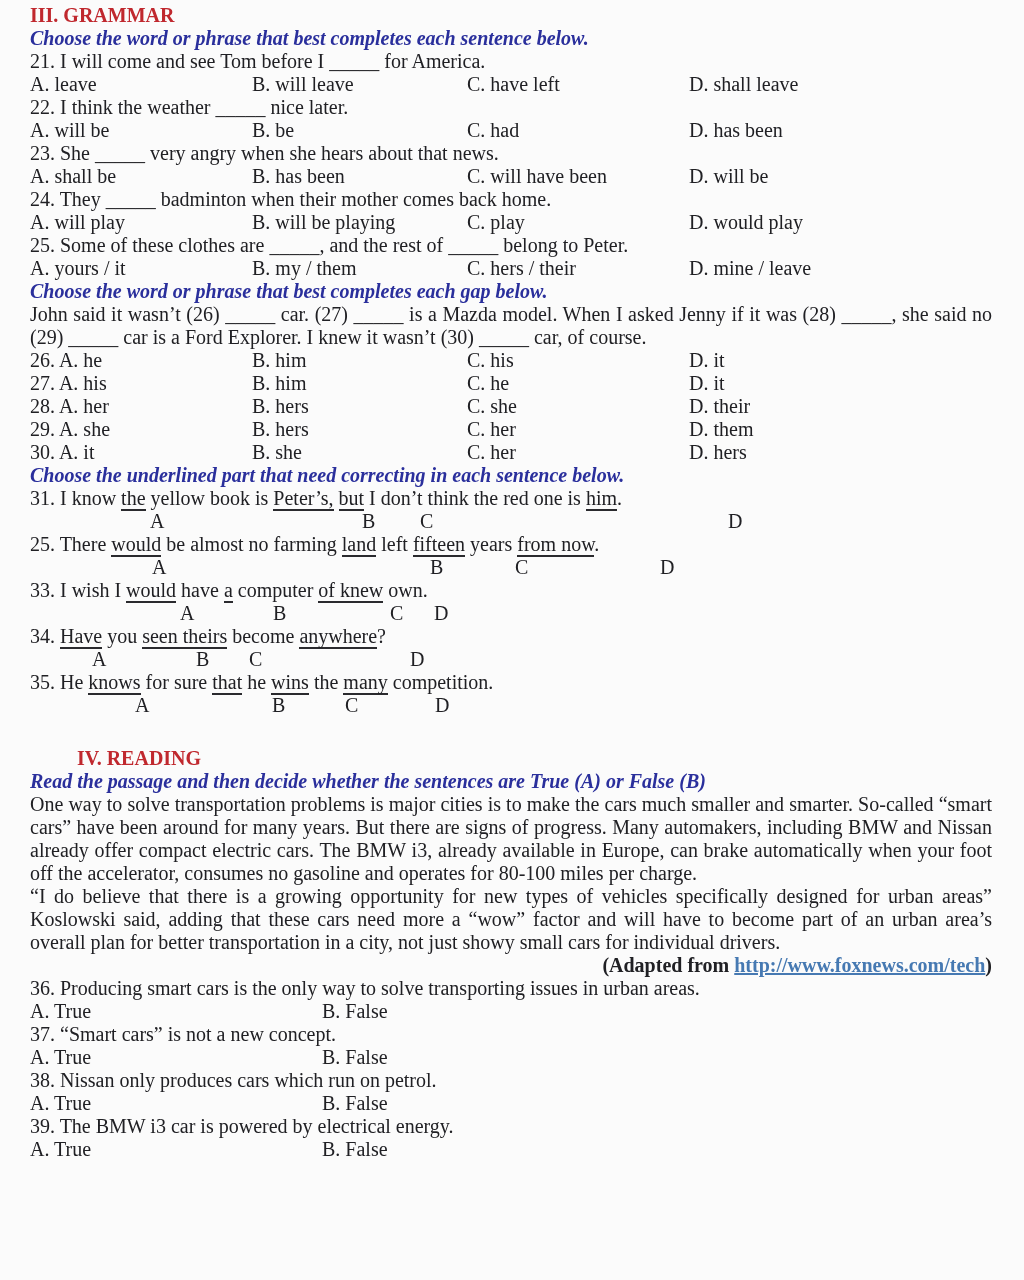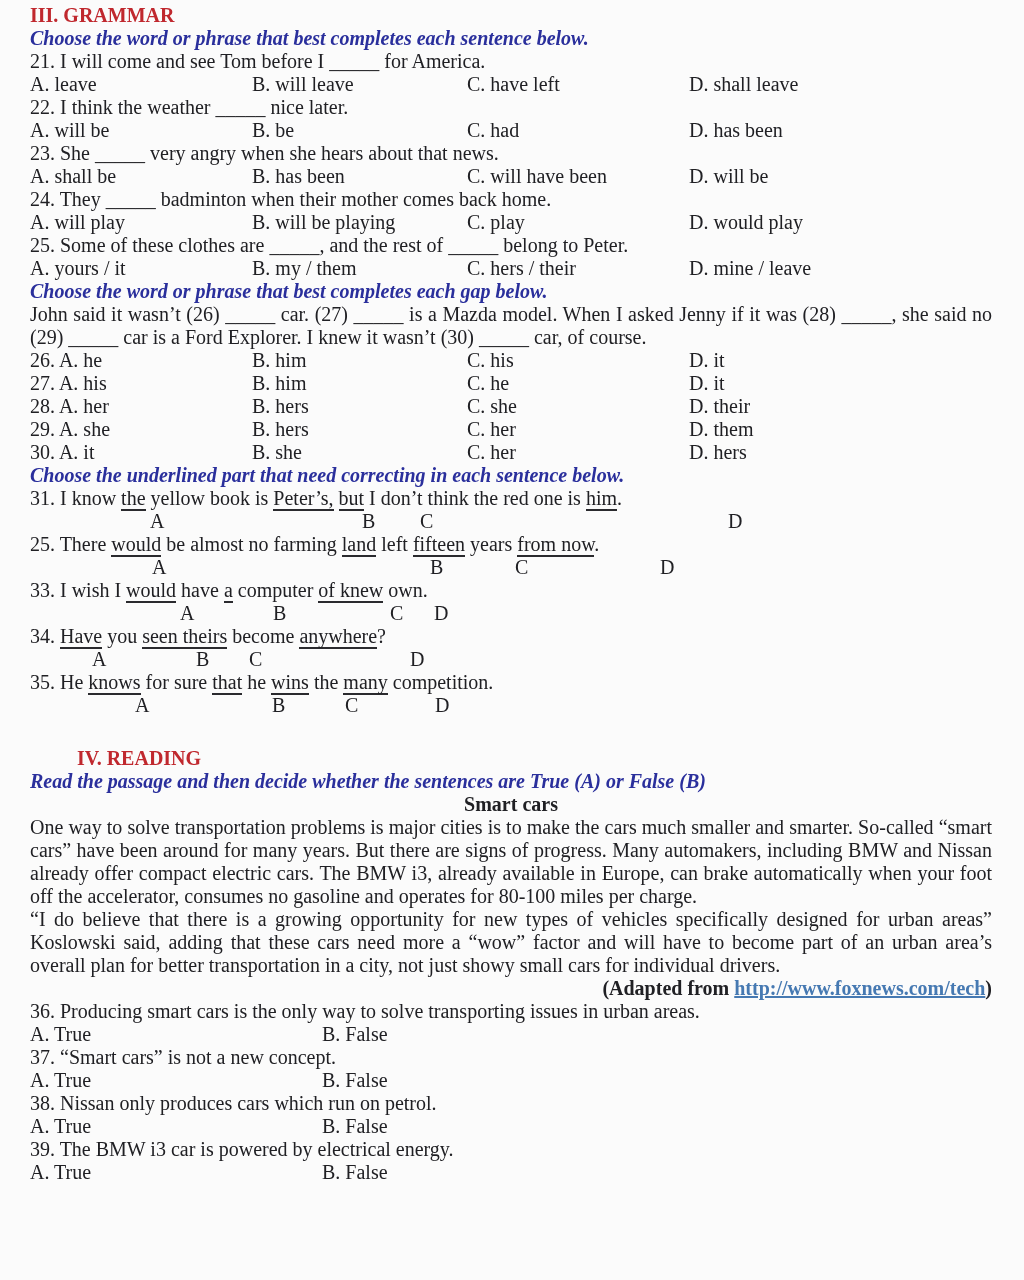--- a/index.html
+++ b/index.html
@@ -148,21 +148,20 @@
       <span style="left:105px">A</span>
       <span style="left:242px">B</span>
       <span style="left:315px">C</span>
       <span style="left:405px">D</span>
     </div>
   </section>
 
   <section>
     <div class="sec-heading reading-head">IV. READING</div>
     <div class="instr">Read the passage and then decide whether the sentences are True (A) or False (B)</div>
-    <div class="center-title">Smart cars</div>
     <div class="just">One way to solve transportation problems is major cities is to make the cars much smaller and smarter. So-called “smart cars” have been around for many years. But there are signs of progress. Many automakers, including BMW and Nissan already offer compact electric cars. The BMW i3, already available in Europe, can brake automatically when your foot off the accelerator, consumes no gasoline and operates for 80-100 miles per charge.</div>
     <div class="just">“I do believe that there is a growing opportunity for new types of vehicles specifically designed for urban areas” Koslowski said, adding that these cars need more a “wow” factor and will have to become part of an urban area’s overall plan for better transportation in a city, not just showy small cars for individual drivers.</div>
     <div class="adapted"><span>(Adapted from </span><a>http://www.foxnews.com/tech</a><span>)</span></div>
 
     <div class="line">36. Producing smart cars is the only way to solve transporting issues in urban areas.</div>
     <div class="opts2">
       <span>A. True</span>
         <span>B. False</span>
     </div>
     <div class="line">37. “Smart cars” is not a new concept.</div>

